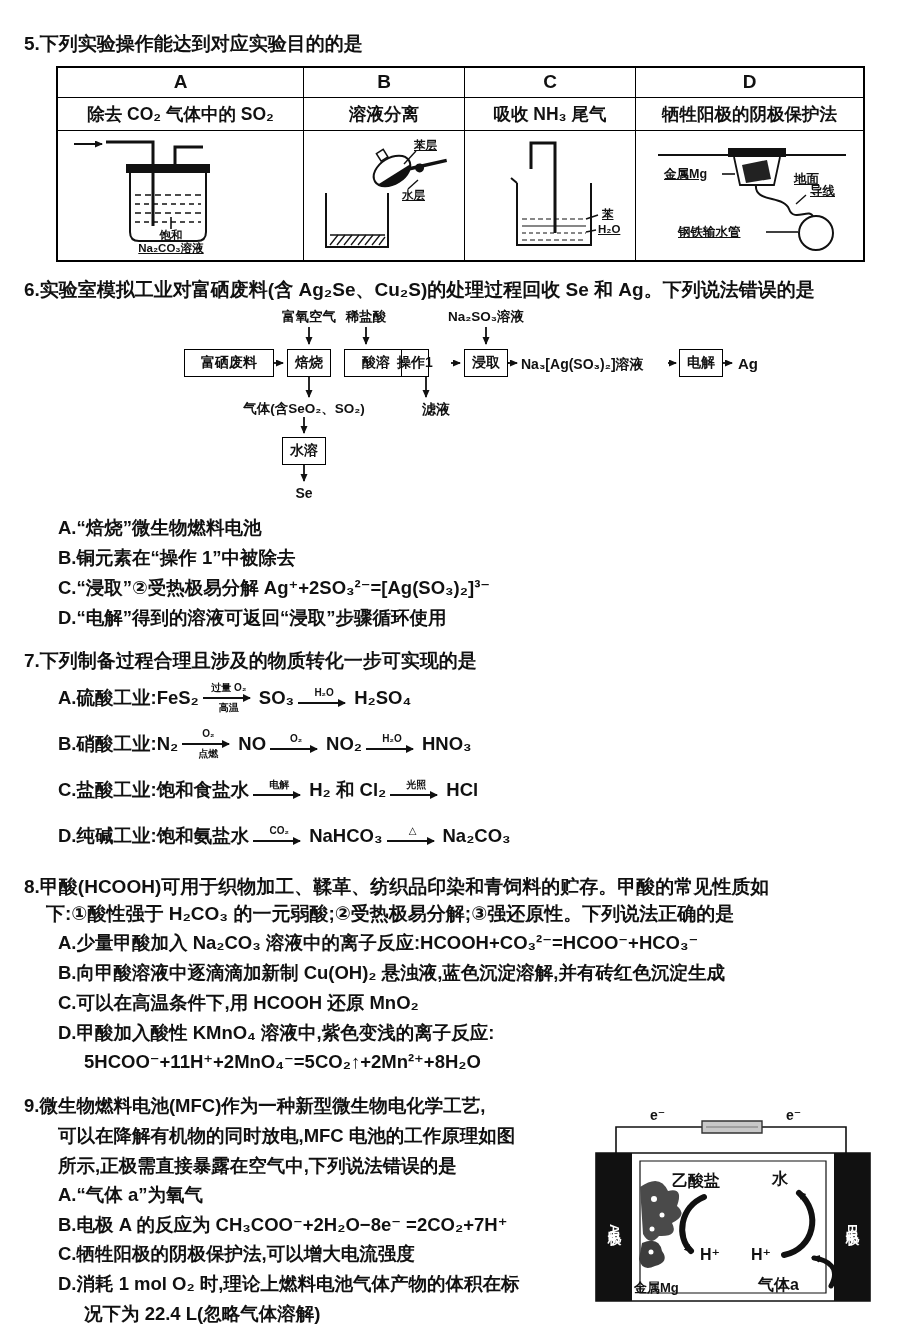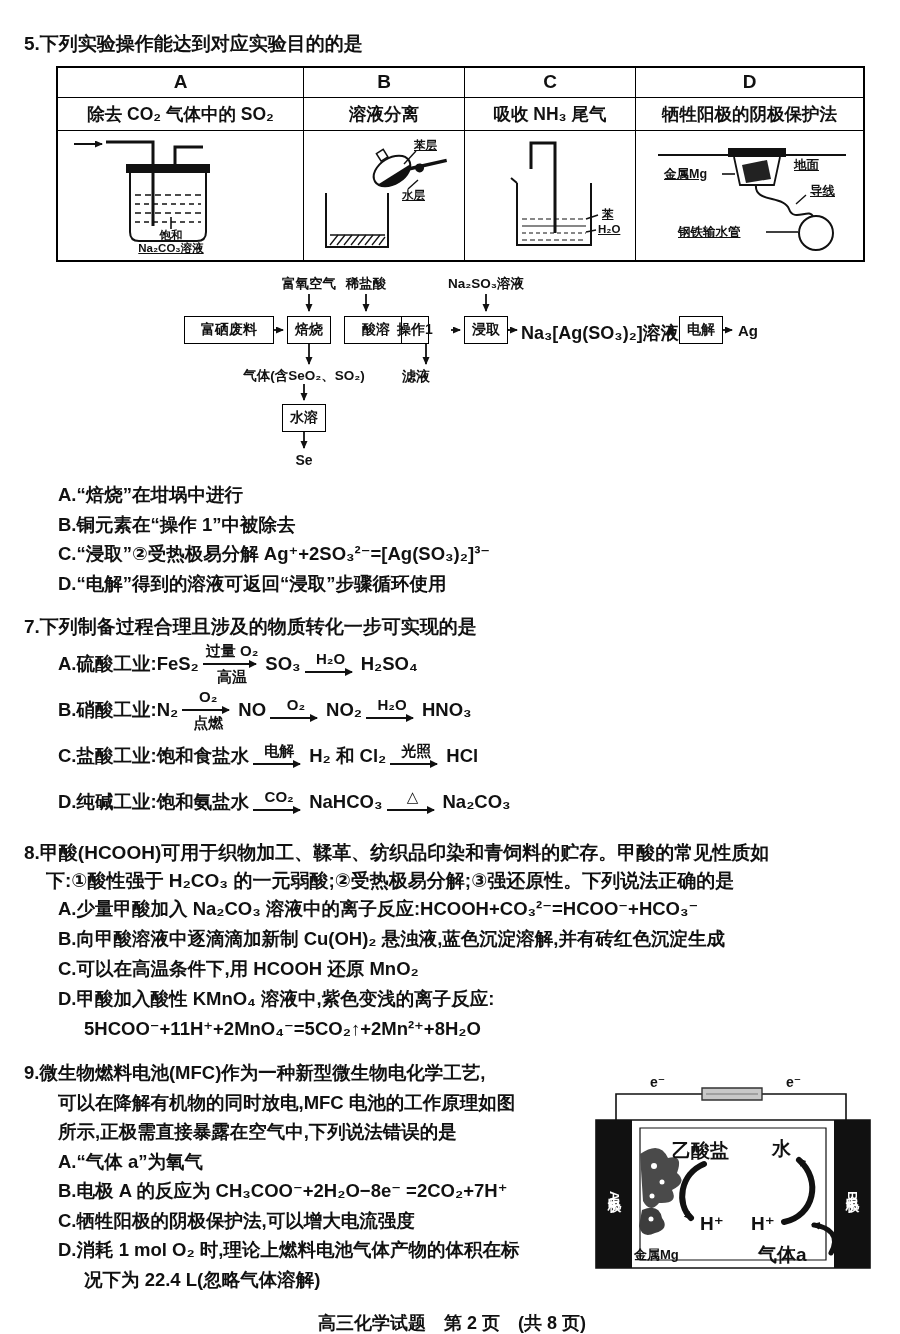--- a/index.html
+++ b/index.html
@@ -29,34 +29,34 @@
   .flow { position: relative; width: 640px; height: 202px; margin: 6px 0 2px 150px; font-weight: 700; }
   .flow svg.arrows { position: absolute; left: 0; top: 0; z-index: 0; }
   .fbox { position: absolute; border: 1.7px solid #000; height: 28px; display: flex;
           align-items: center; justify-content: center; font-size: 14px; background: #fff; z-index: 1; white-space: nowrap; }
   .ftext { position: absolute; font-size: 13.5px; line-height: 1.2; z-index: 1; white-space: nowrap; }
 
   
   .rxnline { display: flex; align-items: center; padding-left: 34px; min-height: 46px; font-size: 18.5px; }
   .fm { white-space: nowrap; }
   .arr { display: inline-flex; flex-direction: column; align-items: center; margin: 0 4px; }
-  .cond { font-size: 15px; line-height: 1.2; white-space: nowrap; padding: 0 3px; min-height: 2px; text-align: right; }
+  .cond { font-size: 10px; line-height: 1.2; white-space: nowrap; padding: 0 3px; min-height: 2px; text-align: right; }
   .shaft { align-self: stretch; min-width: 52px; height: 8px; position: relative; }
   .shaft::before { content:''; position:absolute; left:0; right:5px; top:3px; border-top:2px solid #111; }
   .shaft::after { content:''; position:absolute; right:0; top:0; width:0; height:0;
                   border:4px solid transparent; border-left:8px solid #111; }
 
   
   .q9row { display: flex; }
   .q9left { width: 586px; }
   .q9left .ln { font-size: 18.5px; line-height: 1.6; }
   .q9left .ind { padding-left: 34px; }
   .q9left .ind2 { padding-left: 60px; }
   .mfc { position: relative; width: 292px; height: 212px; margin: 4px 0 0 8px; }
-  .mfc .mlabel { position: absolute; font-size: 19px; white-space: nowrap; z-index: 2; }
+  .mfc .mlabel { position: absolute; font-size: 16px; white-space: nowrap; z-index: 2; }
   .mfc .vbar { position: absolute; width: 36px; height: 148px; top: 58px; color: #fff;
                display: flex; align-items: center; justify-content: center;
                writing-mode: vertical-rl; letter-spacing: 3px; font-size: 13.5px; z-index: 2; }
 
   .footer { text-align: center; font-size: 18px; margin-top: 16px; }
   svg { display: block; }
   svg * { vector-effect: non-scaling-stroke; }
 </style>
 </head>
 <body>
@@ -161,31 +161,32 @@
               <rect x="92" y="17" width="58" height="9" fill="#111"></rect>
               <path d="M98,26 L104,54 L138,54 L144,26" fill="#fff" stroke="#111" stroke-width="1.8"></path>
               <path d="M106,34 L131,29 L135,48 L110,52 Z" fill="#222"></path>
               <path d="M120,54 C118,72 148,64 153,78 C158,92 174,76 177,86" fill="none" stroke="#111" stroke-width="2"></path>
               <circle cx="180" cy="102" r="17" fill="none" stroke="#111" stroke-width="2"></circle>
               <line x1="170" y1="64" x2="160" y2="73" stroke="#111" stroke-width="1.4"></line>
               <line x1="130" y1="101" x2="162" y2="101" stroke="#111" stroke-width="1.6"></line>
               <line x1="86" y1="43" x2="99" y2="43" stroke="#111" stroke-width="1.6"></line>
             </svg>
             <div class="dlabel" style="left:28px;top:36px;font-size:12.5px">金属Mg</div>
-            <div class="dlabel" style="left:158px;top:27px;font-size:12.5px">地面</div>
+            <div class="dlabel" style="left:158px;top:41px;font-size:12.5px">地面</div>
             <div class="dlabel" style="left:174px;top:53px;font-size:12.5px">导线</div>
             <div class="dlabel" style="left:42px;top:94px;font-size:12.5px">钢铁输水管</div>
           </div>
         </td>
       </tr>
     </tbody>
       </table>
   </div>
 
   <div class="qblock">
+    <div class="qtitle">6.实验室模拟工业对富硒废料(含 Ag₂Se、Cu₂S)的处理过程回收 Se 和 Ag。下列说法错误的是</div>
 
     <div class="flow">
       <svg class="arrows" width="640" height="202" viewBox="0 0 640 202">
         <defs>
             <marker id="fa" markerWidth="9" markerHeight="8" refX="7" refY="3.5" orient="auto" markerUnits="userSpaceOnUse">
               <path d="M0,0 L8,3.5 L0,7 Z" fill="#111"></path>
             </marker>
           </defs>
         <g stroke="#111" stroke-width="1.8">
           <line x1="135" y1="18" x2="135" y2="35" marker-end="url(#fa)"></line>
@@ -204,30 +205,30 @@
         </g>
       </svg>
       <div class="ftext" style="left:85px;top:0;width:100px;text-align:center">富氧空气</div>
       <div class="ftext" style="left:152px;top:0;width:80px;text-align:center">稀盐酸</div>
       <div class="ftext" style="left:262px;top:0;width:100px;text-align:center">Na₂SO₃溶液</div>
       <div class="fbox" style="left:10px;top:40px;width:90px">富硒废料</div>
       <div class="fbox" style="left:113px;top:40px;width:44px">焙烧</div>
       <div class="fbox" style="left:170px;top:40px;width:64px">酸溶</div>
       <div class="fbox" style="left:227px;top:40px;width:28px">操作1</div>
       <div class="fbox" style="left:290px;top:40px;width:44px">浸取</div>
-      <div class="ftext" style="left:347px;top:47px;font-size:18px">Na₃[Ag(SO₃)₂]溶液</div>
+      <div class="ftext" style="left:347px;top:47px;font-size:14px">Na₃[Ag(SO₃)₂]溶液</div>
       <div class="fbox" style="left:505px;top:40px;width:44px">电解</div>
       <div class="ftext" style="left:564px;top:46px;font-size:15px">Ag</div>
       <div class="ftext" style="left:30px;top:92px;width:200px;text-align:center">气体(含SeO₂、SO₂)</div>
-      <div class="ftext" style="left:228px;top:92px;width:48px;text-align:left;font-size:14px">滤液</div>
+      <div class="ftext" style="left:228px;top:92px;width:48px;text-align:right;font-size:14px">滤液</div>
       <div class="fbox" style="left:108px;top:128px;width:44px">水溶</div>
       <div class="ftext" style="left:108px;top:176px;width:44px;text-align:center;font-size:14px">Se</div>
     </div>
 
-    <div class="opt">A.“焙烧”在坩埚中进行</div>
+    <div class="opt">A.“焙烧”微生物燃料电池</div>
     <div class="opt">B.铜元素在“操作 1”中被除去</div>
     <div class="opt">C.“浸取”②受热极易分解 Ag⁺+2SO₃²⁻=[Ag(SO₃)₂]³⁻</div>
     <div class="opt">D.“电解”得到的溶液可返回“浸取”步骤循环使用</div>
   </div>
 
   <div class="qblock">
     <div class="qtitle">7.下列制备过程合理且涉及的物质转化一步可实现的是</div>
 
     <div class="rxnline">
       <span class="fm">A.硫酸工业:</span>

